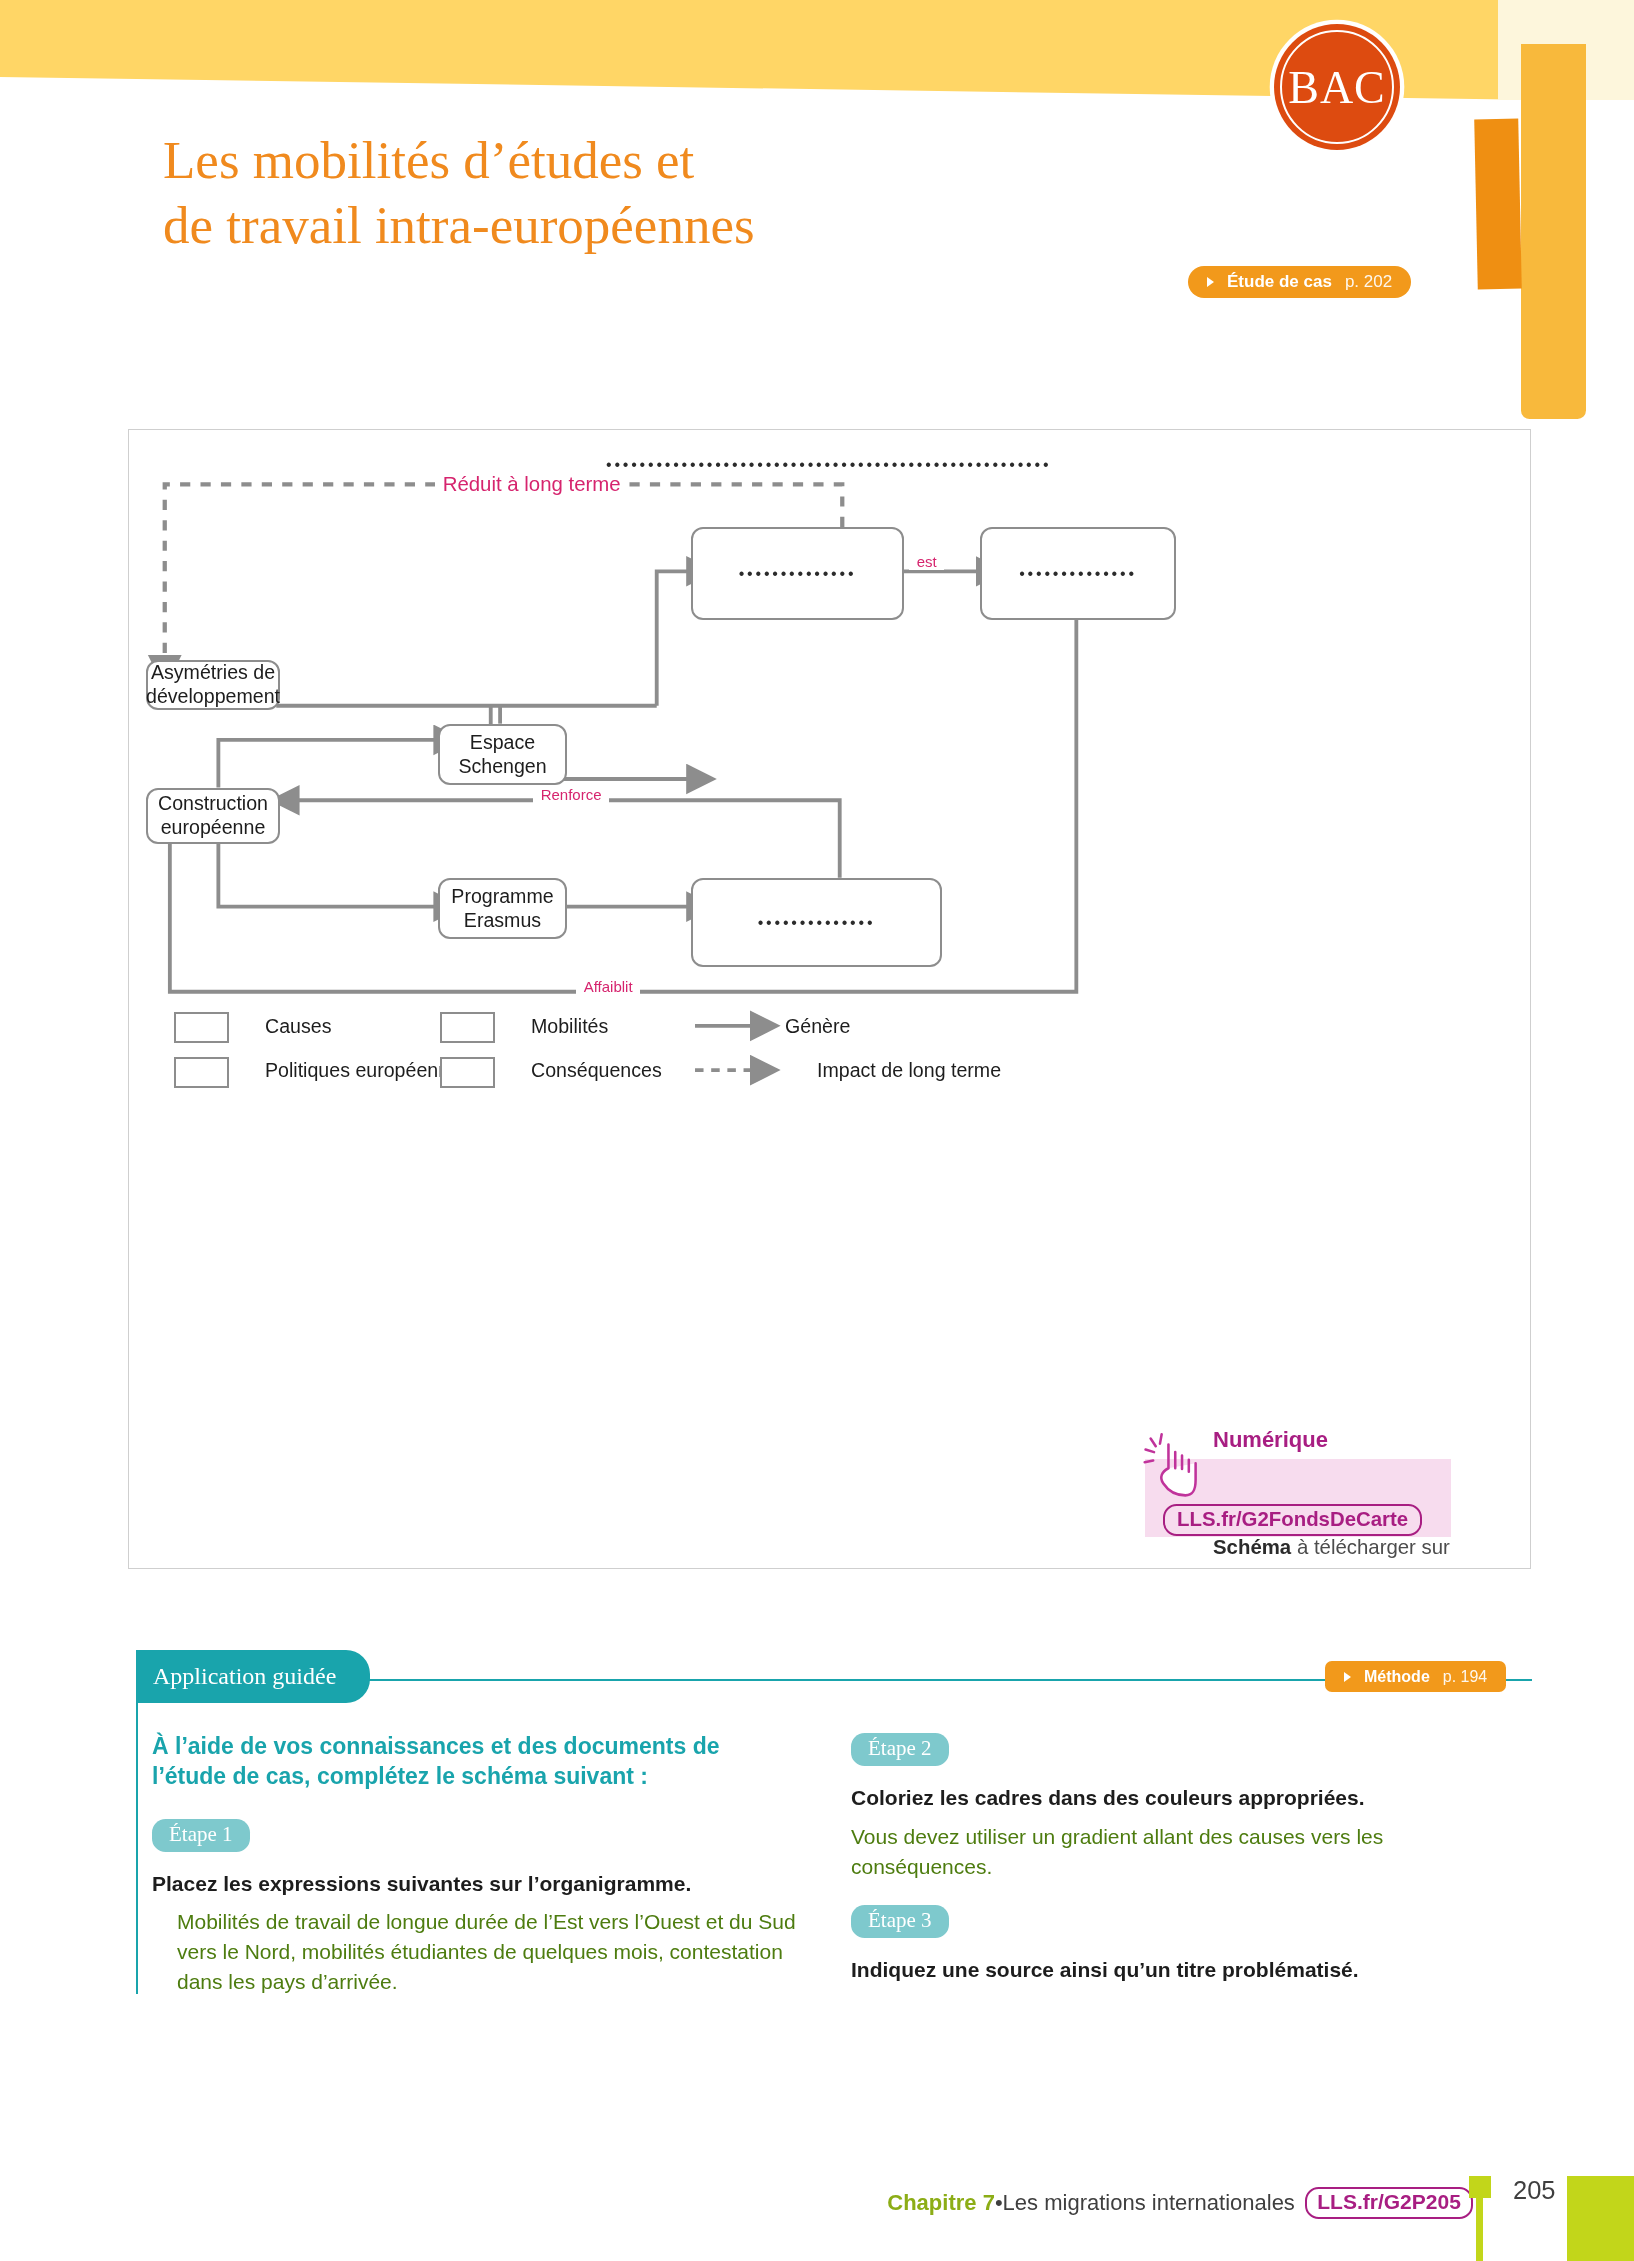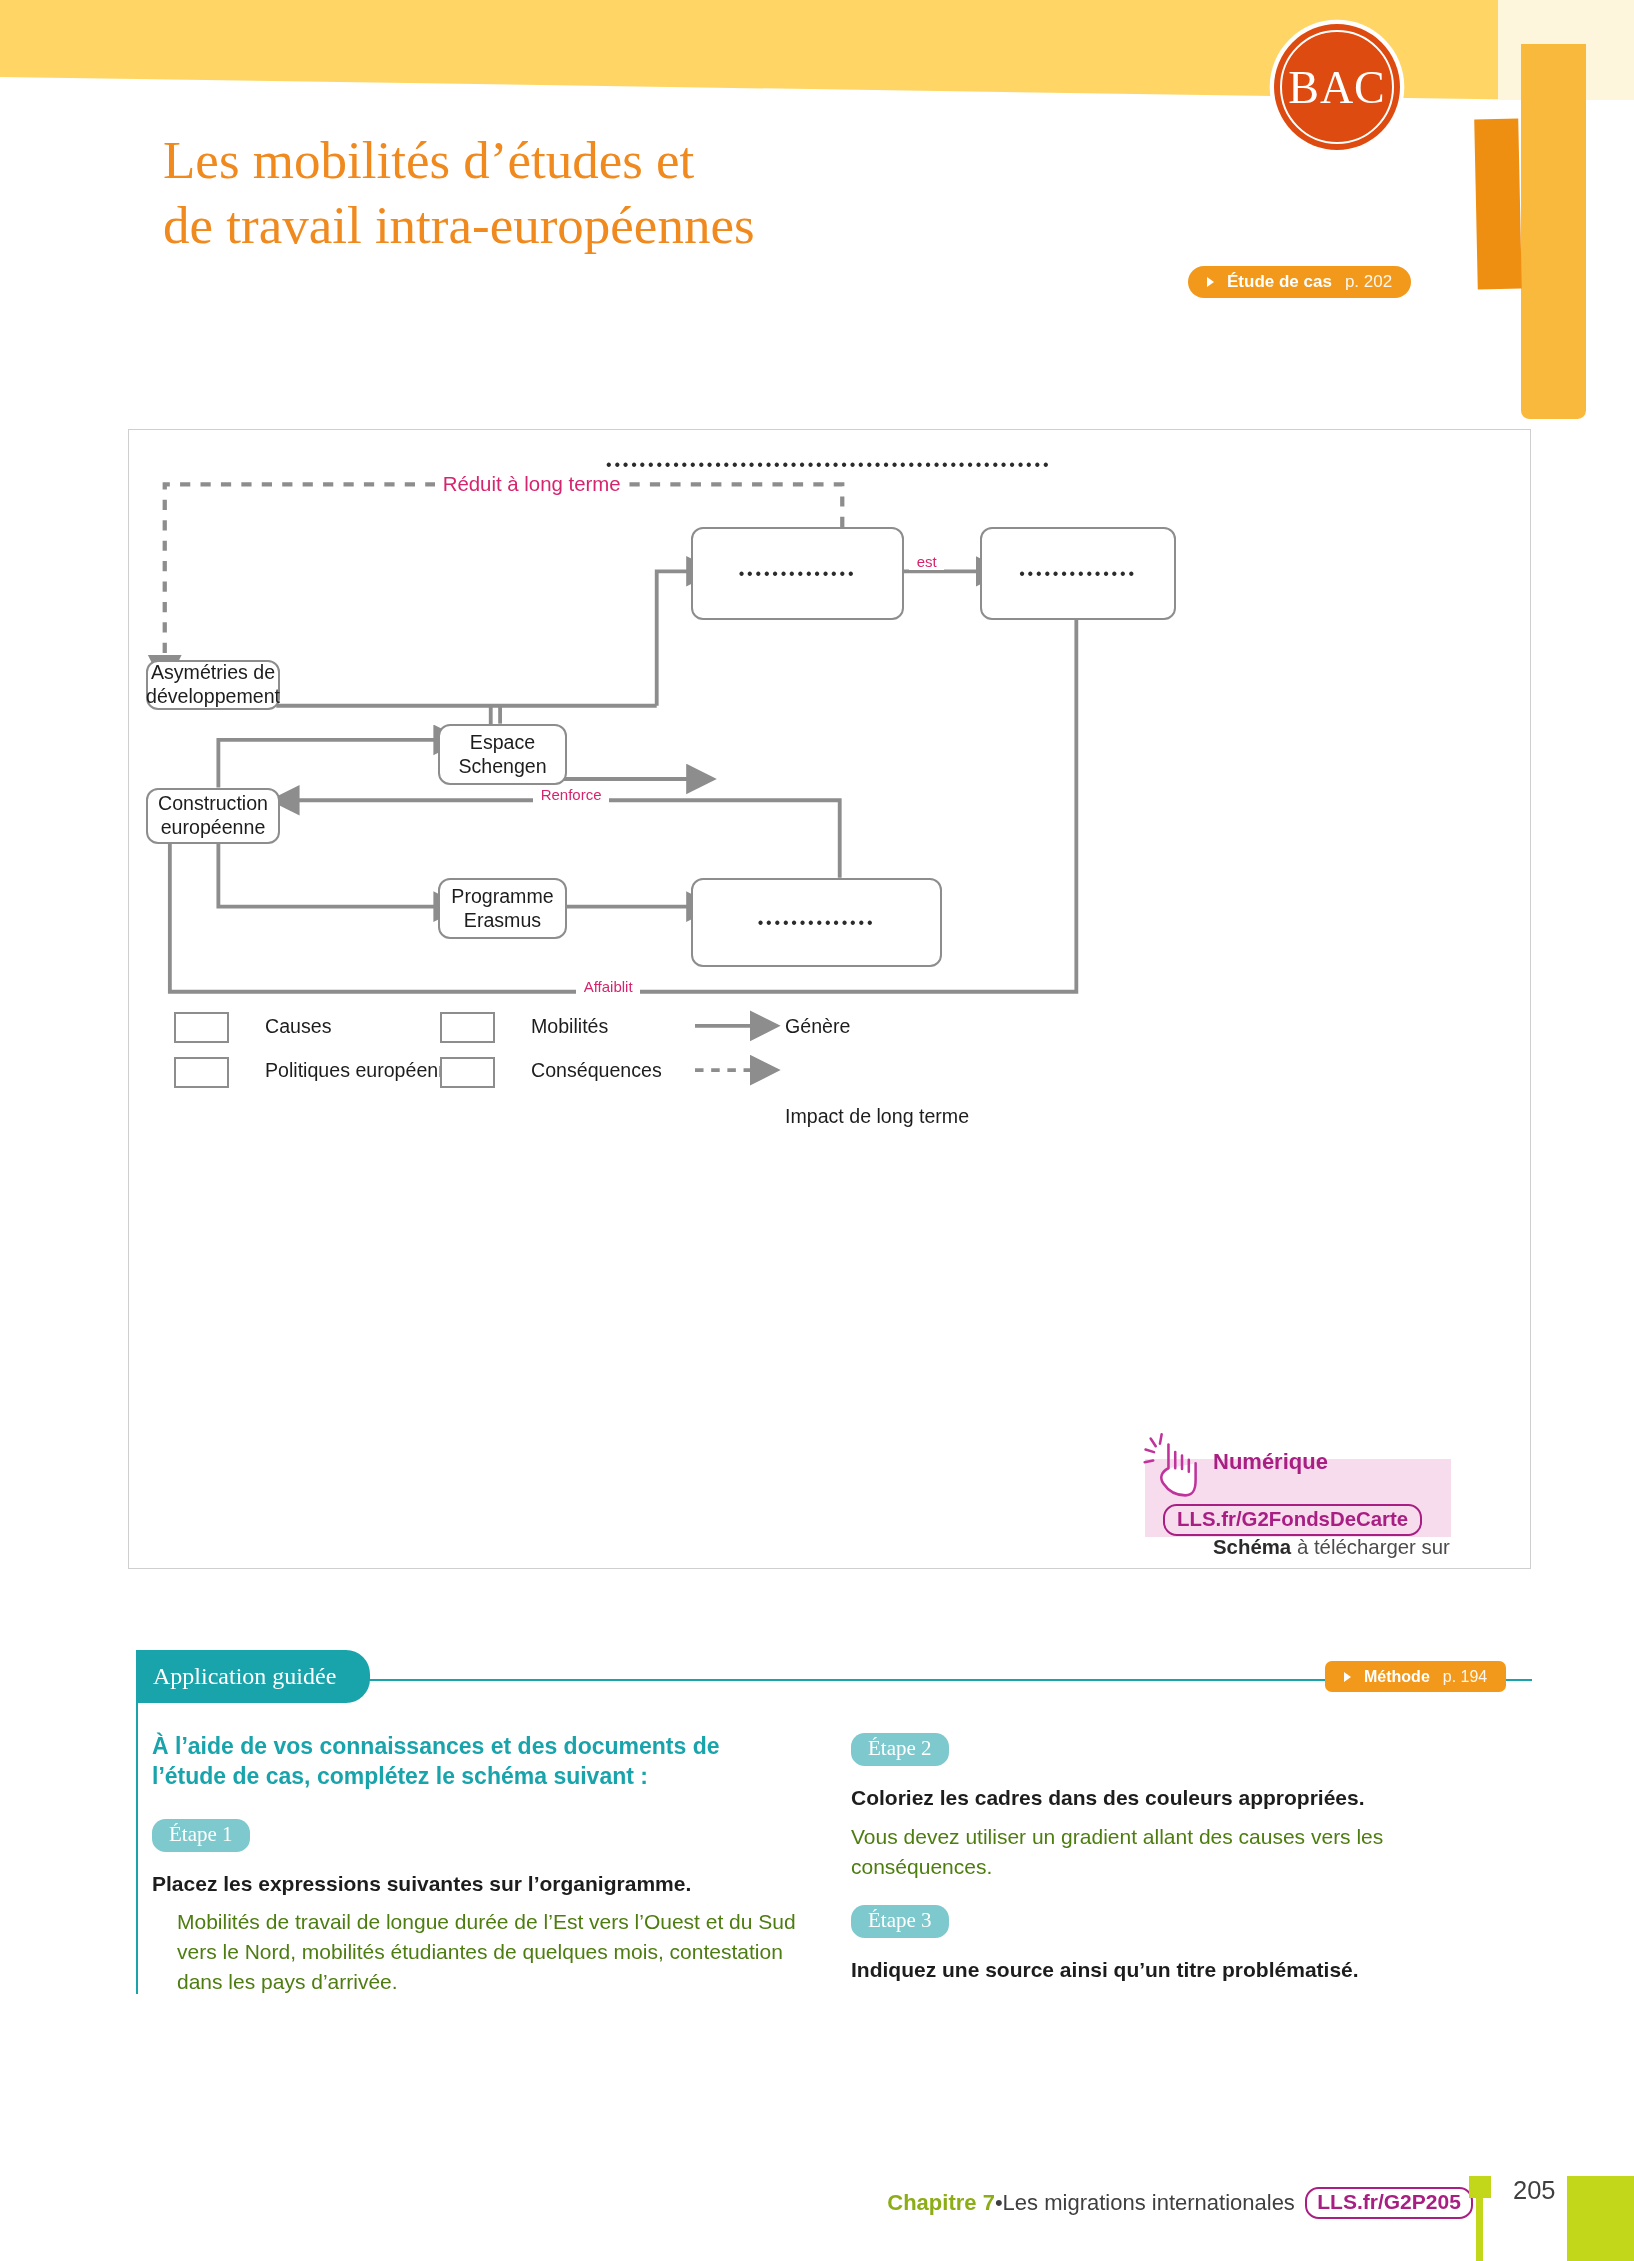--- a/index.html
+++ b/index.html
@@ -103,21 +103,21 @@
     position:absolute;width:51px;height:27px;border:2.6px solid #8d8d8d;background:#fff;
   }
   .lg-tx{position:absolute;font-size:19.6px;color:#1d1d1d;white-space:nowrap;}
 
   
   #num-box{
     position:absolute;left:1145px;top:1459px;width:306px;height:78px;
     background:#f7dcee;
   }
   #num-title{
-    position:absolute;left:1213px;top:1427px;font-size:22px;font-weight:bold;color:#a81e82;margin-top:22px;
+    position:absolute;left:1213px;top:1427px;font-size:22px;font-weight:bold;color:#a81e82;
   }
   #num-line{
     position:absolute;left:1213px;top:1536px;font-size:20.4px;color:#4c4c4c;white-space:nowrap;
   }
   #num-line b{color:#2b2b2b;}
   #num-url{
     position:absolute;left:1163px;top:1504px;
     border:2.1px solid #a81e82;border-radius:13.6px;
     padding:1.7px 12px 3.4px;font-size:20.4px;font-weight:bold;color:#a81e82;
   }
@@ -300,21 +300,21 @@
   <div class="lg-sw" style="left:45px;top:627px;"></div>
   <div class="lg-tx" style="left:136px;top:629px;">Politiques européennes</div>
 
   <div class="lg-sw" style="left:311px;top:582px;"></div>
   <div class="lg-tx" style="left:402px;top:585px;">Mobilités</div>
 
   <div class="lg-sw" style="left:311px;top:627px;"></div>
   <div class="lg-tx" style="left:402px;top:629px;">Conséquences</div>
 
   <div class="lg-tx" style="left:656px;top:585px;">Génère</div>
-  <div class="lg-tx" style="left:656px;top:629px;margin-top:46px;">Impact de long terme</div>
+  <div class="lg-tx" style="left:688px;top:629px;">Impact de long terme</div>
 </div>
 
 <div id="num-box"></div>
 <svg id="hand-icon" viewBox="0 0 66 82">
   <g stroke="#c0339b" stroke-width="3" fill="none" stroke-linecap="round">
     <path d="M22 6 L20 17"></path>
       <path d="M9 11 L15 20"></path>
       <path d="M3 24 L13 27"></path>
     <path d="M2 39 L12 37"></path>
   </g>

